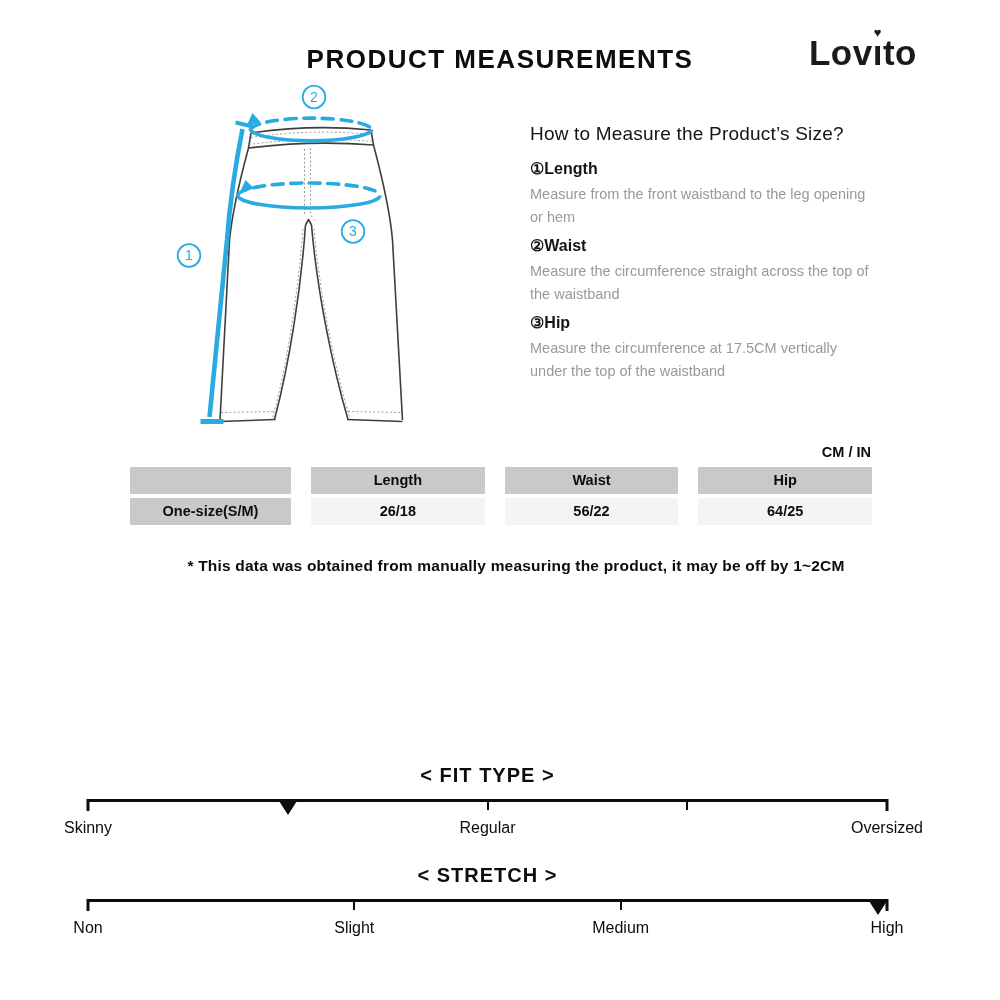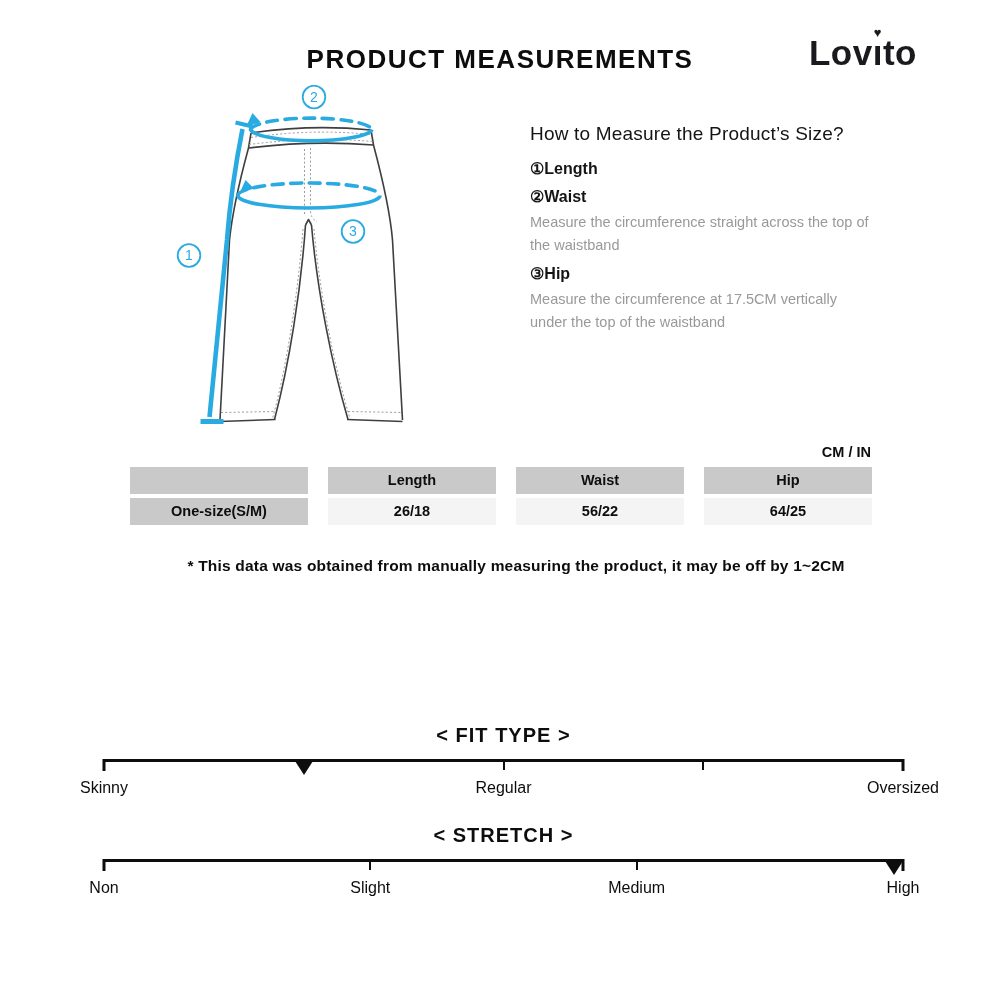--- a/index.html
+++ b/index.html
@@ -30,30 +30,30 @@
   .howto-item-label { font-size:16px; font-weight:bold; color:#141414; line-height:22px; margin-top:6px; margin-bottom:3px; }
   .howto-item-desc { font-size:14.5px; color:#999999; line-height:23px; }
   
   .unit-label { position:absolute; top:444px; right:129px; font-size:14.5px; font-weight:bold; color:#0d0d0d; }
   .mtable { position:absolute; left:130px; top:467px; width:742px; }
   .trow { display:flex; gap:20px; margin-bottom:4px; }
   .tcell {
     flex:1; height:27px; line-height:27px; text-align:center;
     font-size:14.5px; font-weight:bold; color:#0d0d0d; background:#F4F4F4;
   }
-  .tcell.c0 { flex:none; width:178px; }
+  .tcell.c0 { flex:none; width:161px; }
   .thead .tcell { background:#C9C9C9; }
   .tdata .tcell.c0 { background:#C9C9C9; }
   
   .footnote {
     position:absolute; top:557px; left:16px; width:1000px; text-align:center;
     font-size:15.5px; font-weight:bold; color:#0d0d0d; letter-spacing:0.2px;
   }
   
-  .scale { position:absolute; left:104px; width:799px; }
+  .scale { position:absolute; left:88px; width:799px;margin-top:40px; }
   #scale-fit { top:722px; }
   #scale-stretch { top:822px; }
   .scale-title {
     text-align:center; font-size:20px; font-weight:bold; color:#0d0d0d;
     line-height:26px; letter-spacing:1px; margin-bottom:11px;
   }
   .scale-track { position:relative; height:3px; background:#0d0d0d; }
   .scale-track .tick {
     position:absolute; top:0; width:2px; height:11px; background:#0d0d0d;
     transform:translateX(-50%);
@@ -122,20 +122,21 @@
       <text x="314" y="101.5" text-anchor="middle" font-size="14" fill="#29ABE2" font-family="Liberation Sans, sans-serif">2</text>
       <circle cx="353" cy="231.5" r="11.3" fill="#ffffff" stroke="#29ABE2" stroke-width="1.8"></circle>
       <text x="353" y="236" text-anchor="middle" font-size="14" fill="#29ABE2" font-family="Liberation Sans, sans-serif">3</text>
     </g>
   </svg>
 
   <div class="howto">
     <div class="howto-heading">How to Measure the Product’s Size?</div>
     <div class="howto-item">
       <div class="howto-item-label">①Length</div>
+      <div class="howto-item-desc">Measure from the front waistband to the leg opening or hem</div>
     </div>
     <div class="howto-item">
       <div class="howto-item-label">②Waist</div>
       <div class="howto-item-desc">Measure the circumference straight across the top of the waistband</div>
     </div>
     <div class="howto-item">
       <div class="howto-item-label">③Hip</div>
       <div class="howto-item-desc">Measure the circumference at 17.5CM vertically under the top of the waistband</div>
     </div>
   </div>

